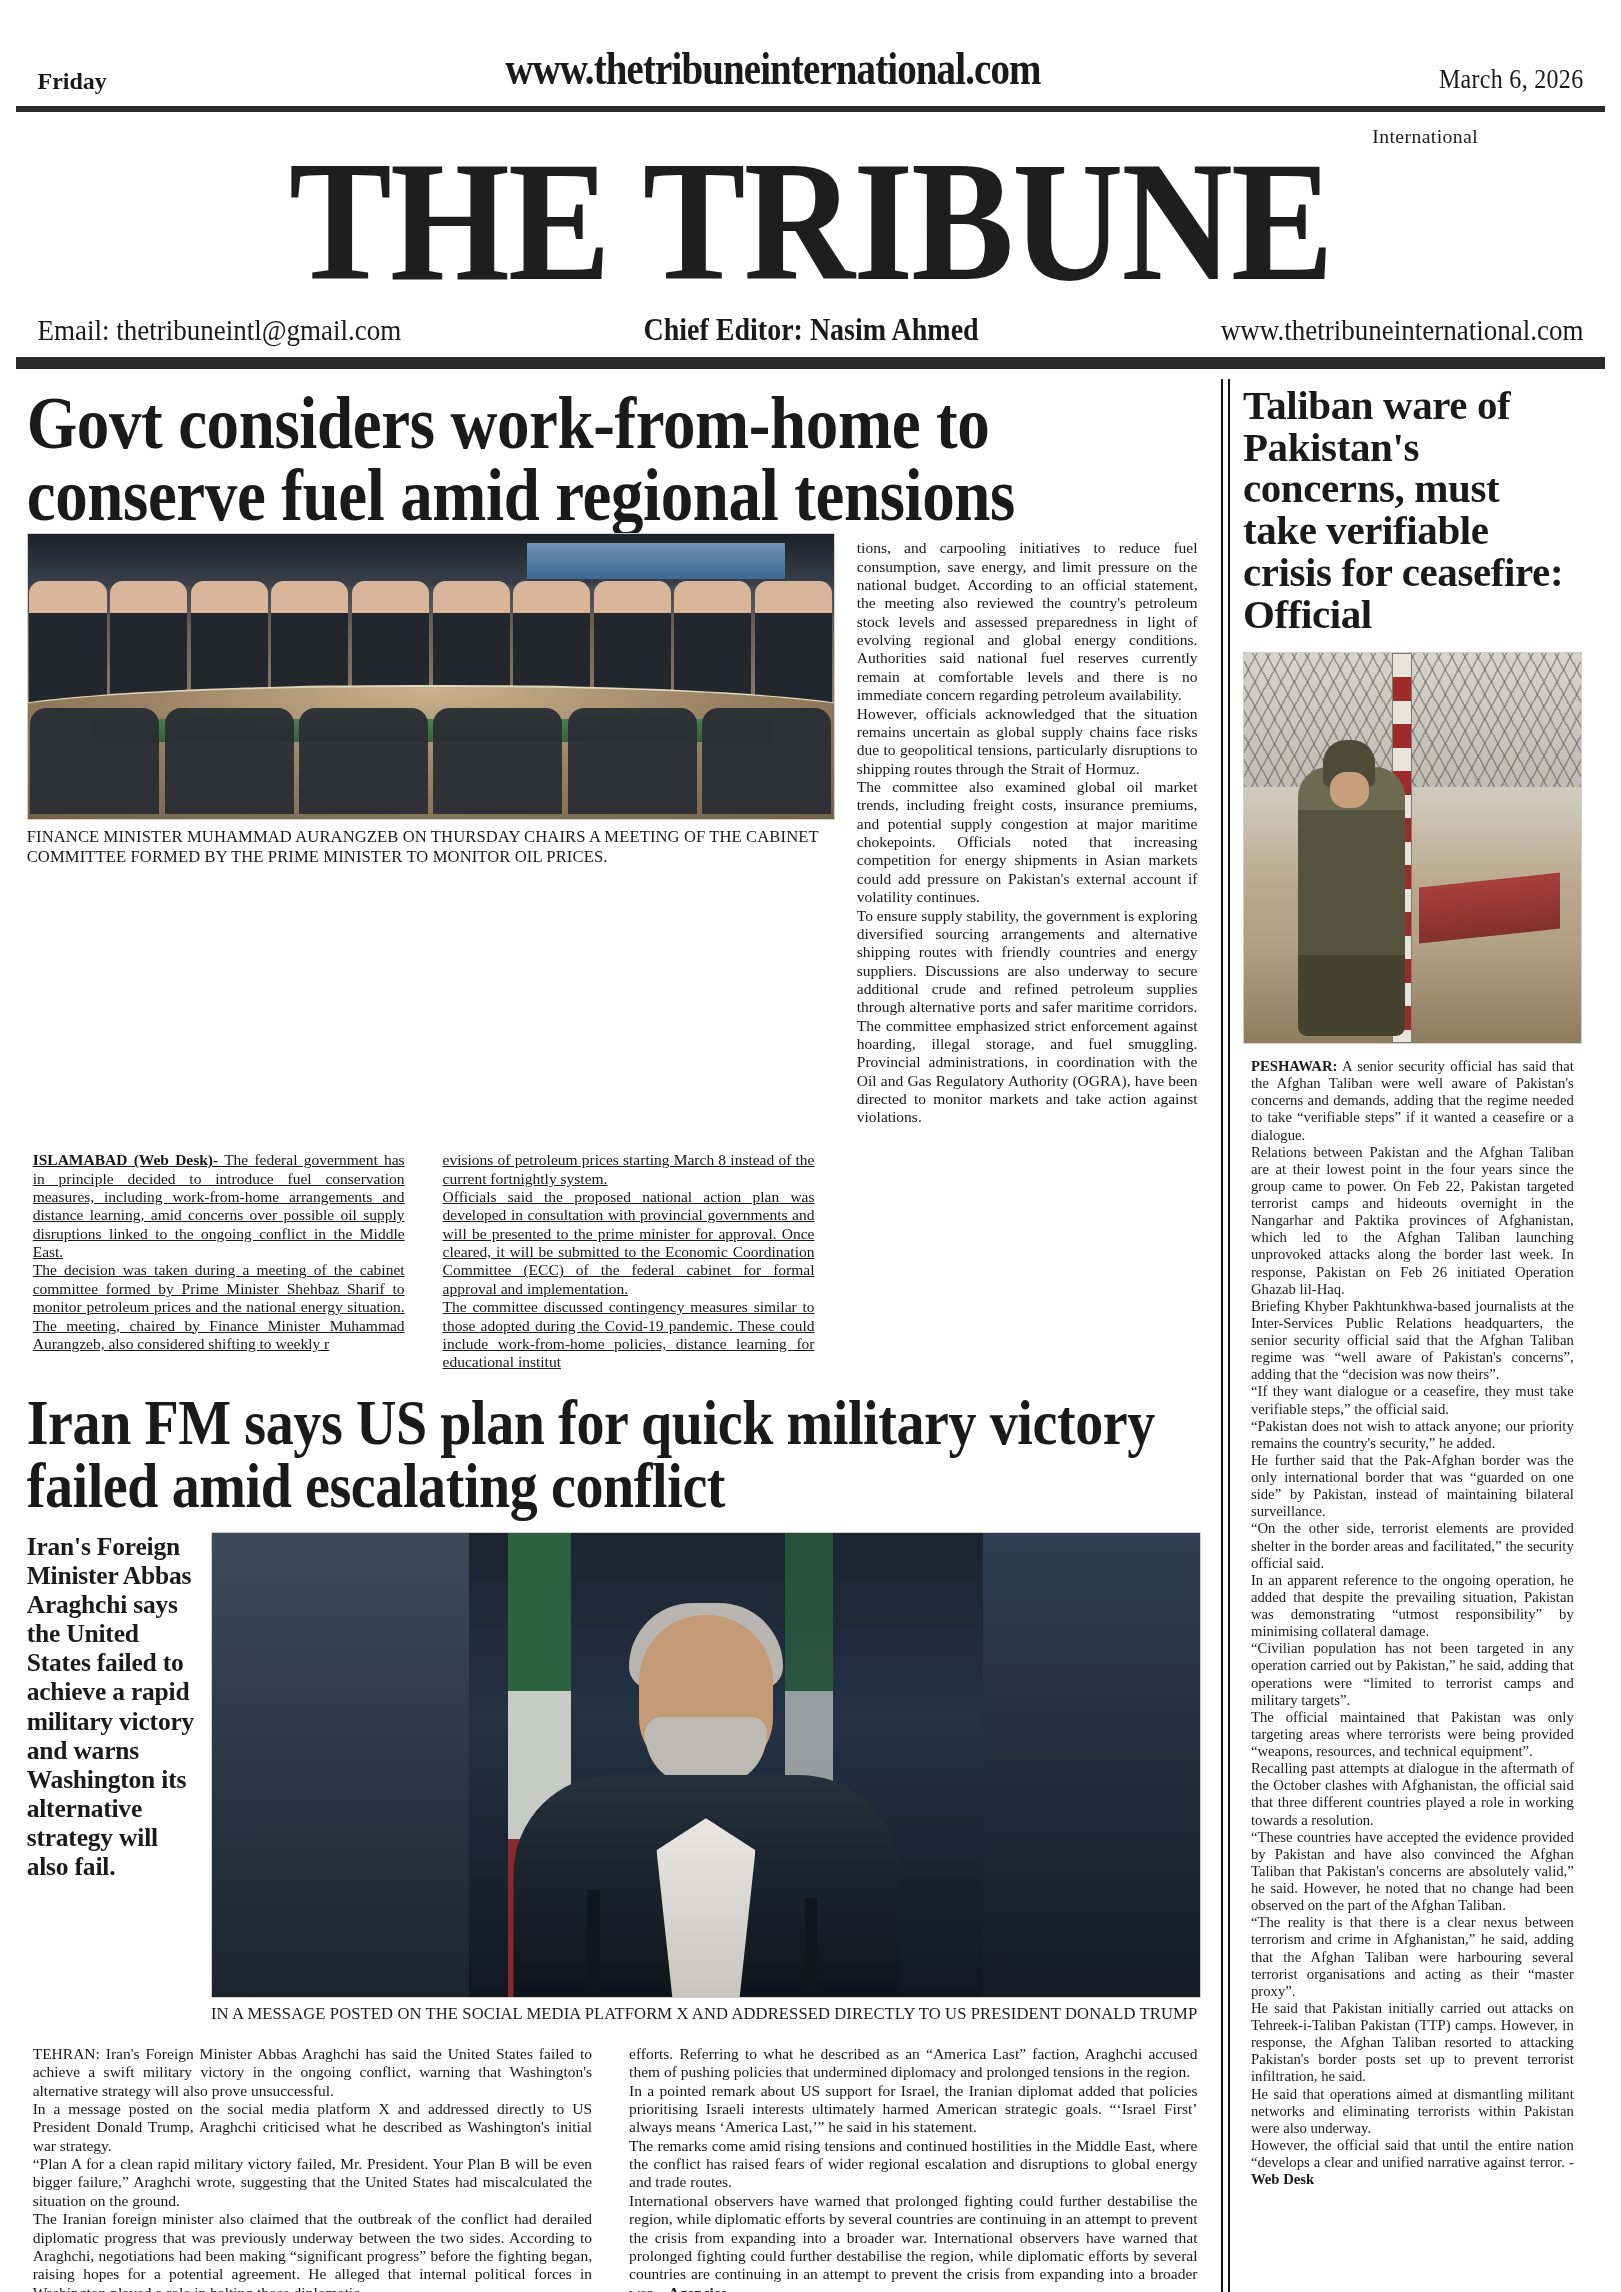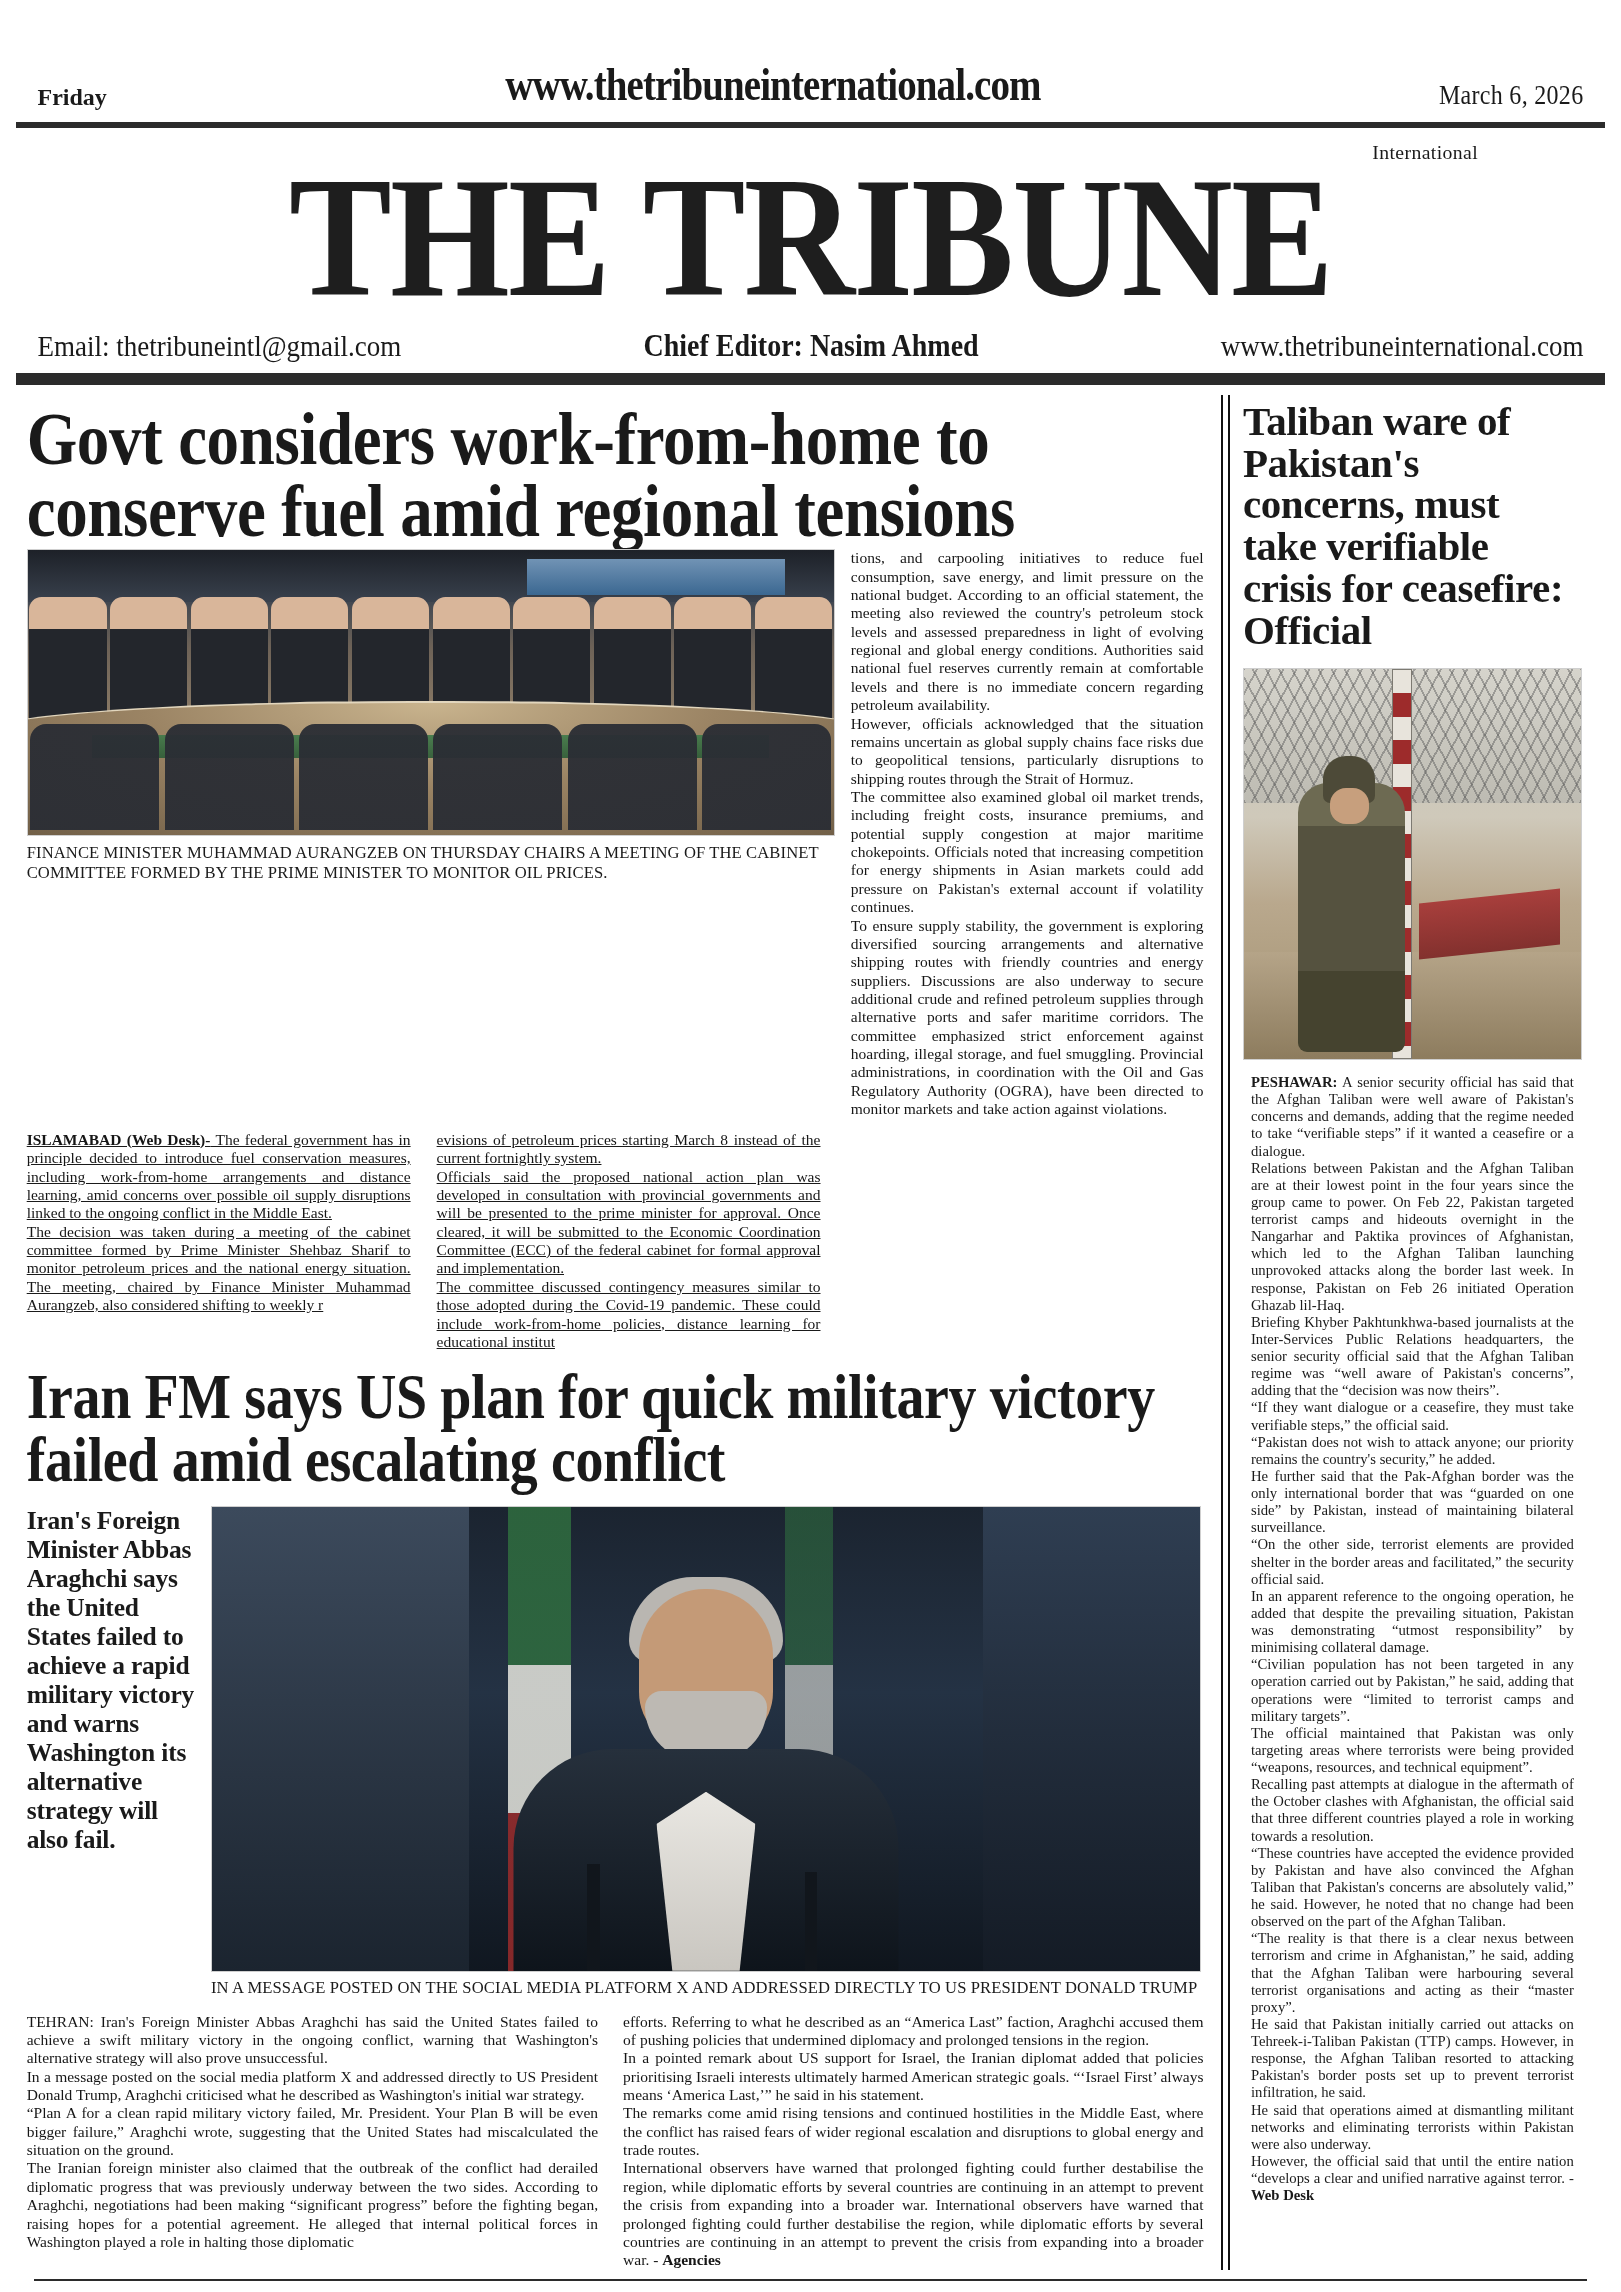--- a/index.html
+++ b/index.html
@@ -4,21 +4,21 @@
 <style>
   * { box-sizing: border-box; }
   html, body { margin:0; padding:0; }
   body {
     width: 1621px; height: 2293px;
     background: #ffffff;
     font-family: "Liberation Serif", "DejaVu Serif", serif;
     color: #1a1a1a;
     overflow: hidden;
   }
-  .page { width:1621px; height:2109px; position:relative; padding: 16px 16px; }
+  .page { width:1621px; height:2109px; position:relative; padding: 0 16px; }
 
   
   .topbar {
     display:flex; align-items:flex-end; justify-content:space-between;
     padding: 50px 21.5px 3.6px 21.5px;
   }
   .topbar .day { font-size:24px; font-weight:700; font-family:"Liberation Serif",serif; letter-spacing:0px; }
   .topbar .site {
     font-size:39px; font-weight:700; letter-spacing:-0.9px;
     font-family:"Liberation Serif", serif;
@@ -72,21 +72,21 @@
     font-size:16.6px; line-height:1.22; text-align:left; margin-top:6.3px;
     font-family:"Liberation Serif",serif; color:#1a1a1a; letter-spacing:0.1px;
   }
   .lead-side { width:354px; }
 
   .cols2 { display:flex; gap:26px; margin-top:12.5px;text-decoration:underline; }
   .bodytext {
     font-size:15.5px; line-height:1.185; text-align:justify;
     font-family:"Liberation Serif","DejaVu Serif",serif; color:#161616;
   }
-  .bodytext p { margin:0; }
+  .bodytext p { margin:6px; }
   .bodytext b { font-weight:700; }
   .col-a { width:385px; }
   .col-b { width:385px; }
   .col-c { width:358px; }
 
   
   h2.sub {
     font-size:56px; line-height:1.0; font-weight:700; margin:12.5px 0 0 0;
     letter-spacing:-0.4px; transform:scaleY(1.14); transform-origin:top left;
     font-family:"Liberation Serif","DejaVu Serif",serif;

